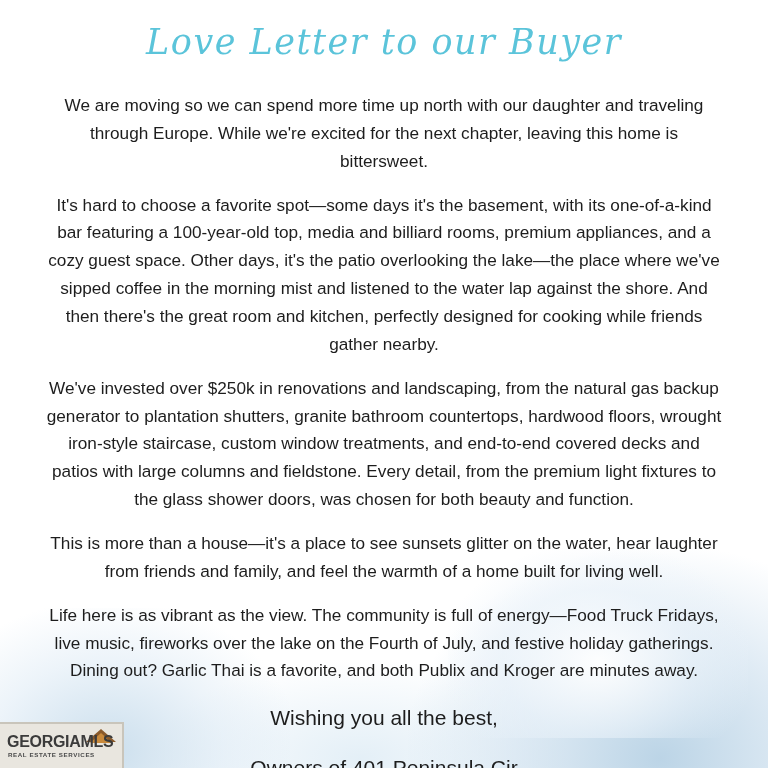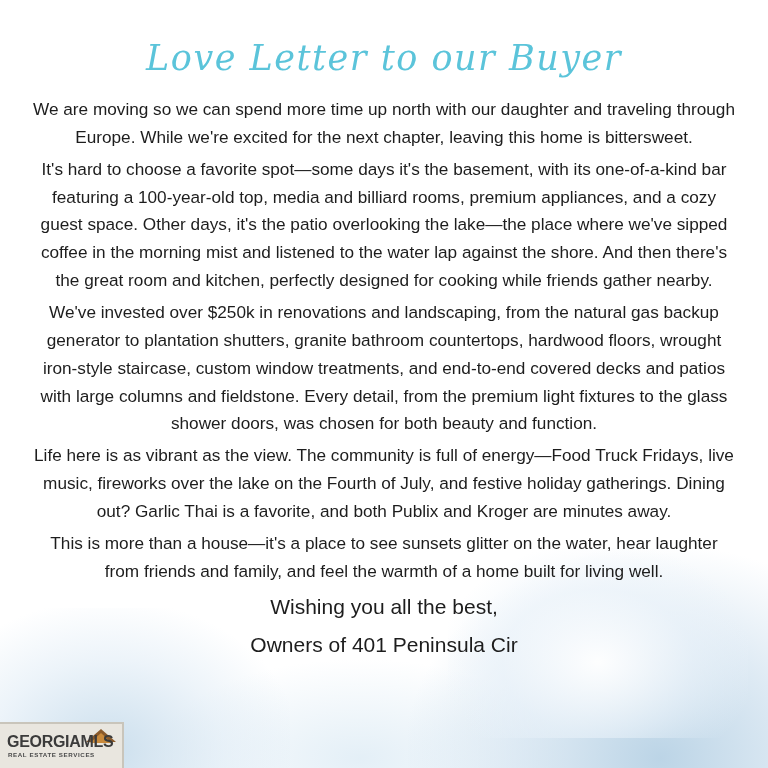--- a/index.html
+++ b/index.html
@@ -64,35 +64,35 @@
   }
 
   .letter-title {
     text-align: center;
     font-family: "DejaVu Serif", serif;
     font-style: italic;
     font-size: 35px;
     letter-spacing: 1.5px;
     color: #5bc4da;
     margin: 0;
-    padding-top: 38px;
+    padding-top: 22px;
     padding-bottom: 14px;
     font-weight: 400;
     white-space: nowrap;
   }
 
   .letter-body {
     font-family: "Liberation Sans", sans-serif;
     font-size: 17.2px;
     line-height: 1.62;
     color: #1d1d1d;
     text-align: center;
   }
   .letter-body p {
-    margin: 4px;
+    margin: 16px;
     padding: 0;
   }
   .sig-line {
     font-size: 21px;
   }
 
   
   .mls-logo {
     position: absolute;
     left: 0;
@@ -168,22 +168,22 @@
   <div class="cloud-wash cloud-b"></div>
 
   <div class="letter">
 
     <h1 class="letter-title">Love Letter to our Buyer</h1>
 
     <div class="letter-body">
       <p>We are moving so we can spend more time up north with our daughter and traveling through Europe. While we're excited for the next chapter, leaving this home is bittersweet.</p>
       <p>It's hard to choose a favorite spot—some days it's the basement, with its one-of-a-kind bar featuring a 100-year-old top, media and billiard rooms, premium appliances, and a cozy guest space. Other days, it's the patio overlooking the lake—the place where we've sipped coffee in the morning mist and listened to the water lap against the shore. And then there's the great room and kitchen, perfectly designed for cooking while friends gather nearby.</p>
       <p>We've invested over $250k in renovations and landscaping, from the natural gas backup generator to plantation shutters, granite bathroom countertops, hardwood floors, wrought iron-style staircase, custom window treatments, and end-to-end covered decks and patios with large columns and fieldstone. Every detail, from the premium light fixtures to the glass shower doors, was chosen for both beauty and function.</p>
+      <p>This is more than a house—it's a place to see sunsets glitter on the water, hear laughter from friends and family, and feel the warmth of a home built for living well.</p>
       <p>Life here is as vibrant as the view. The community is full of energy—Food Truck Fridays, live music, fireworks over the lake on the Fourth of July, and festive holiday gatherings. Dining out? Garlic Thai is a favorite, and both Publix and Kroger are minutes away.</p>
-      <p>This is more than a house—it's a place to see sunsets glitter on the water, hear laughter from friends and family, and feel the warmth of a home built for living well.</p>
       <p class="sig-line">Wishing you all the best,</p>
       <p class="sig-line">Owners of 401 Peninsula Cir</p>
     </div>
 
   </div>
 
   <div class="mls-logo">
     <div class="mark">
       <div class="roof"></div>
       <div class="roof2"></div>

